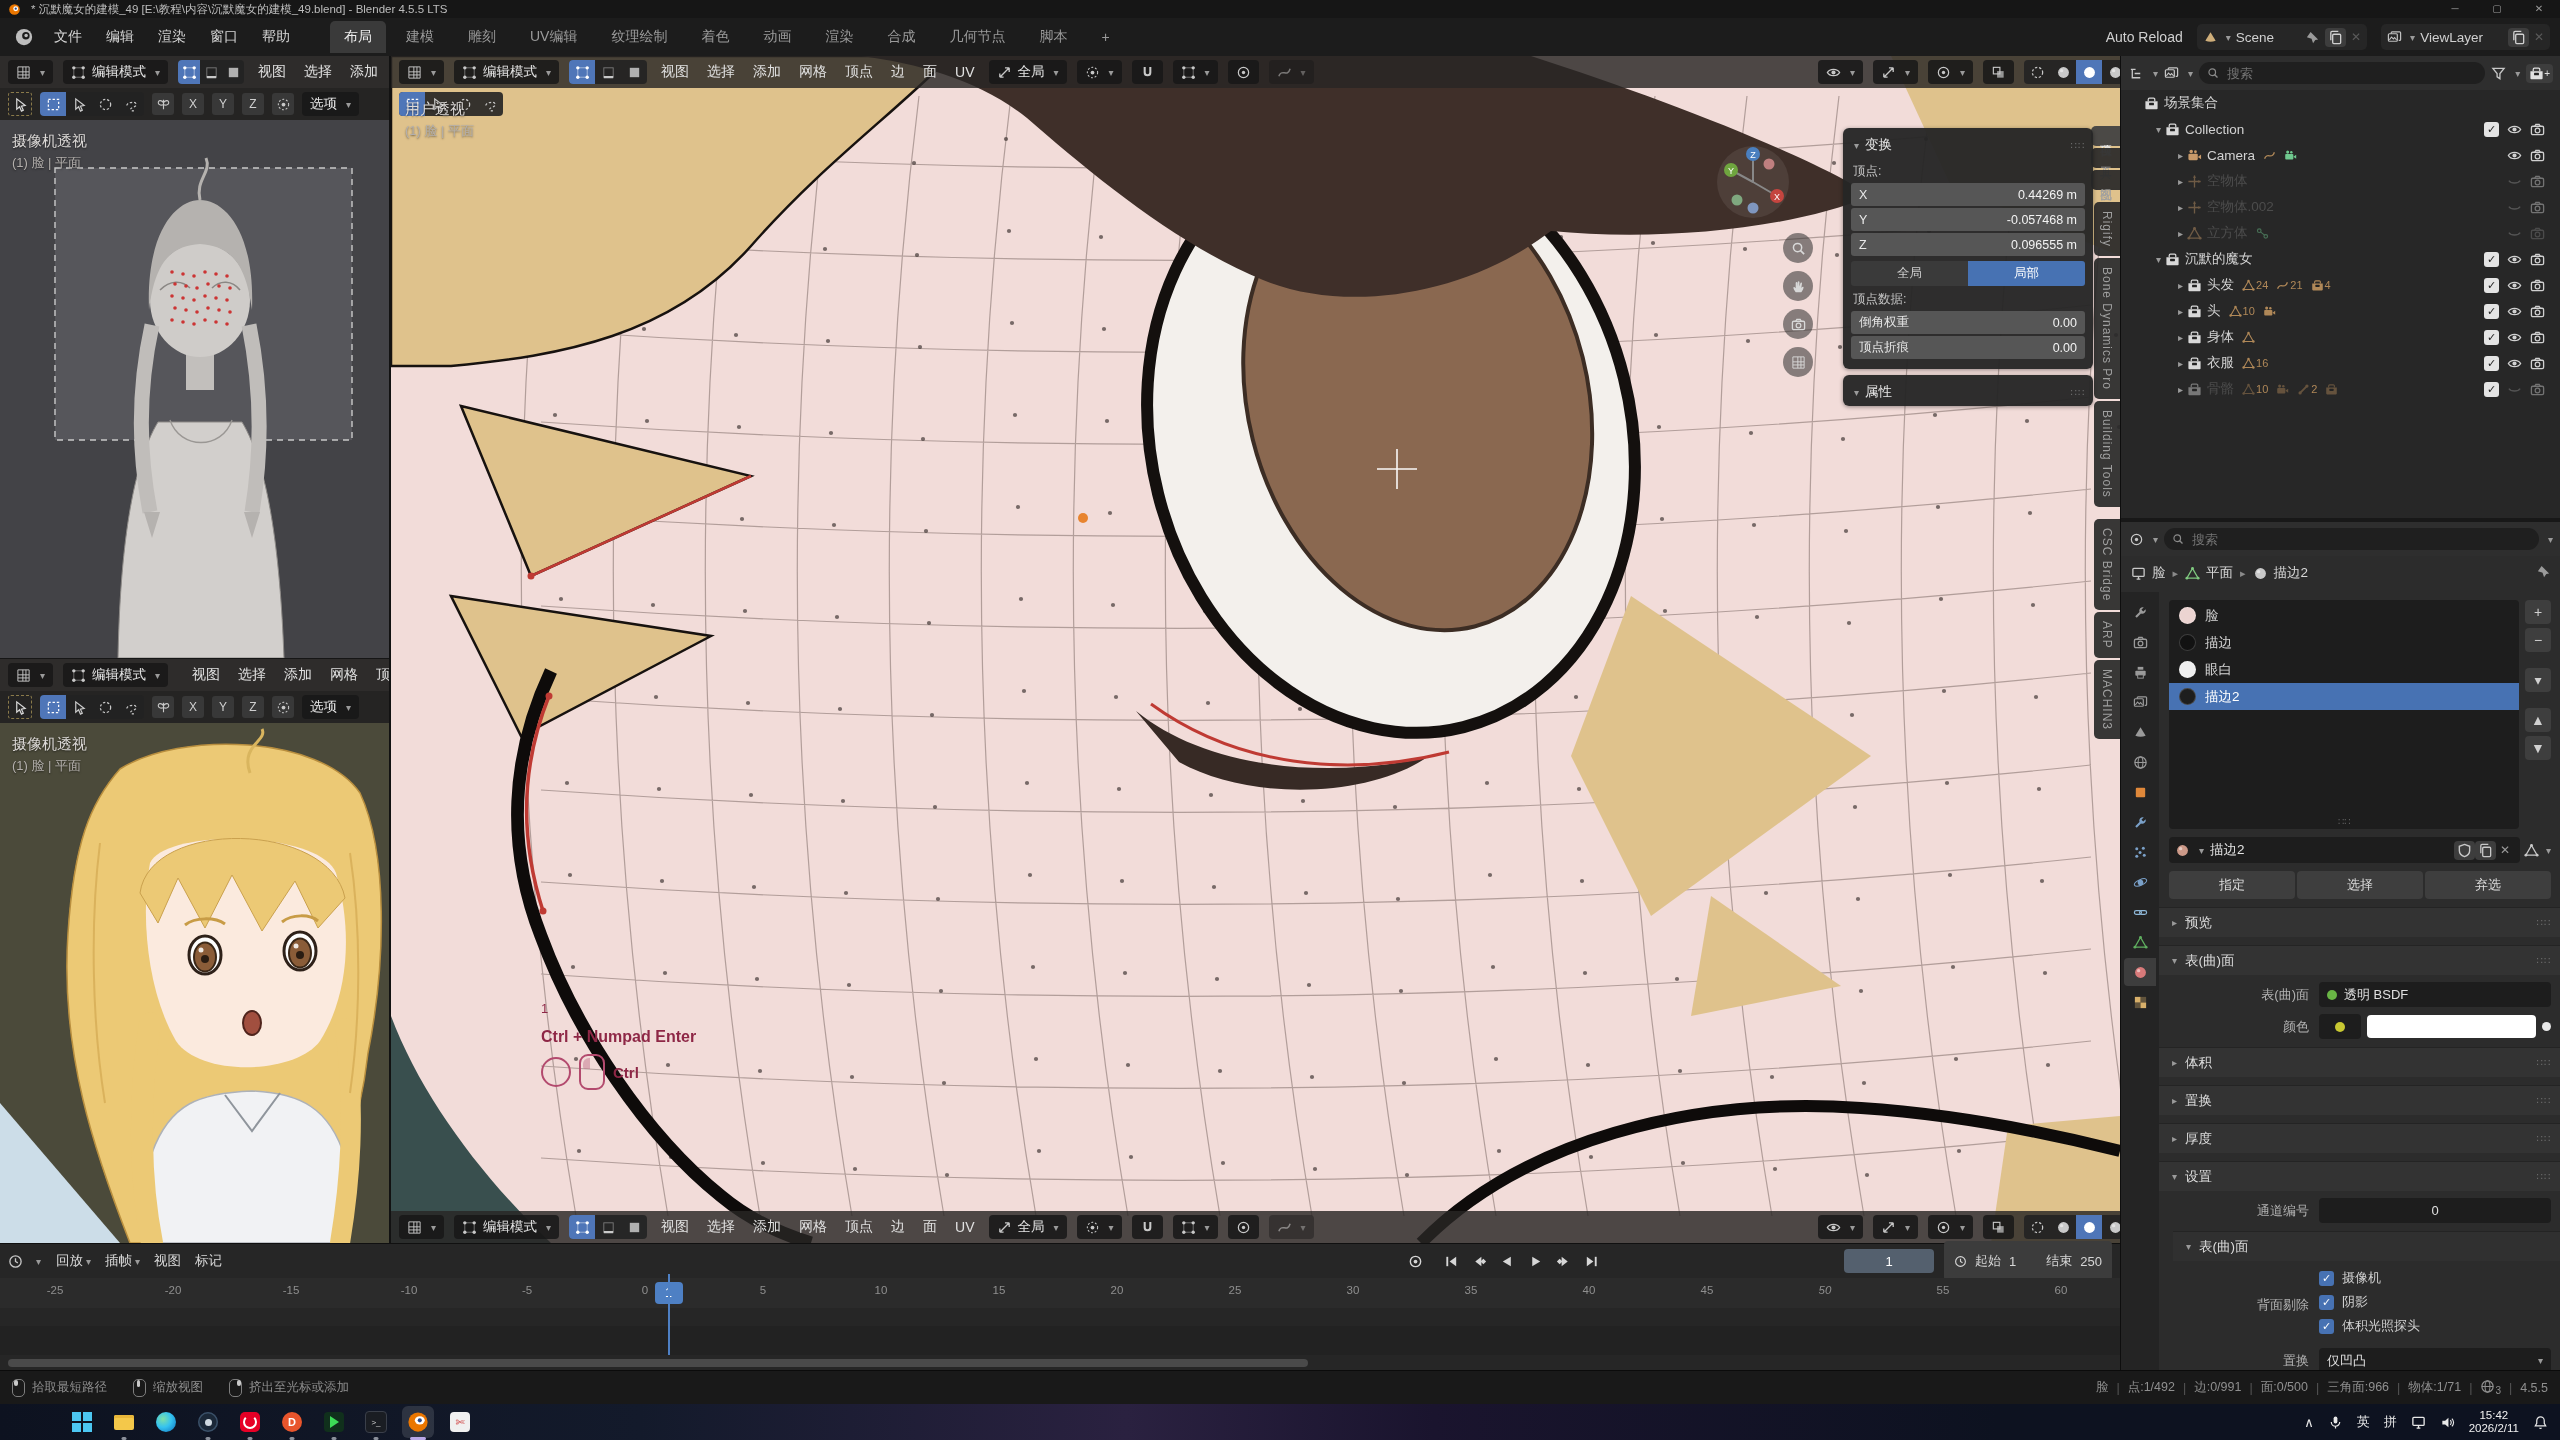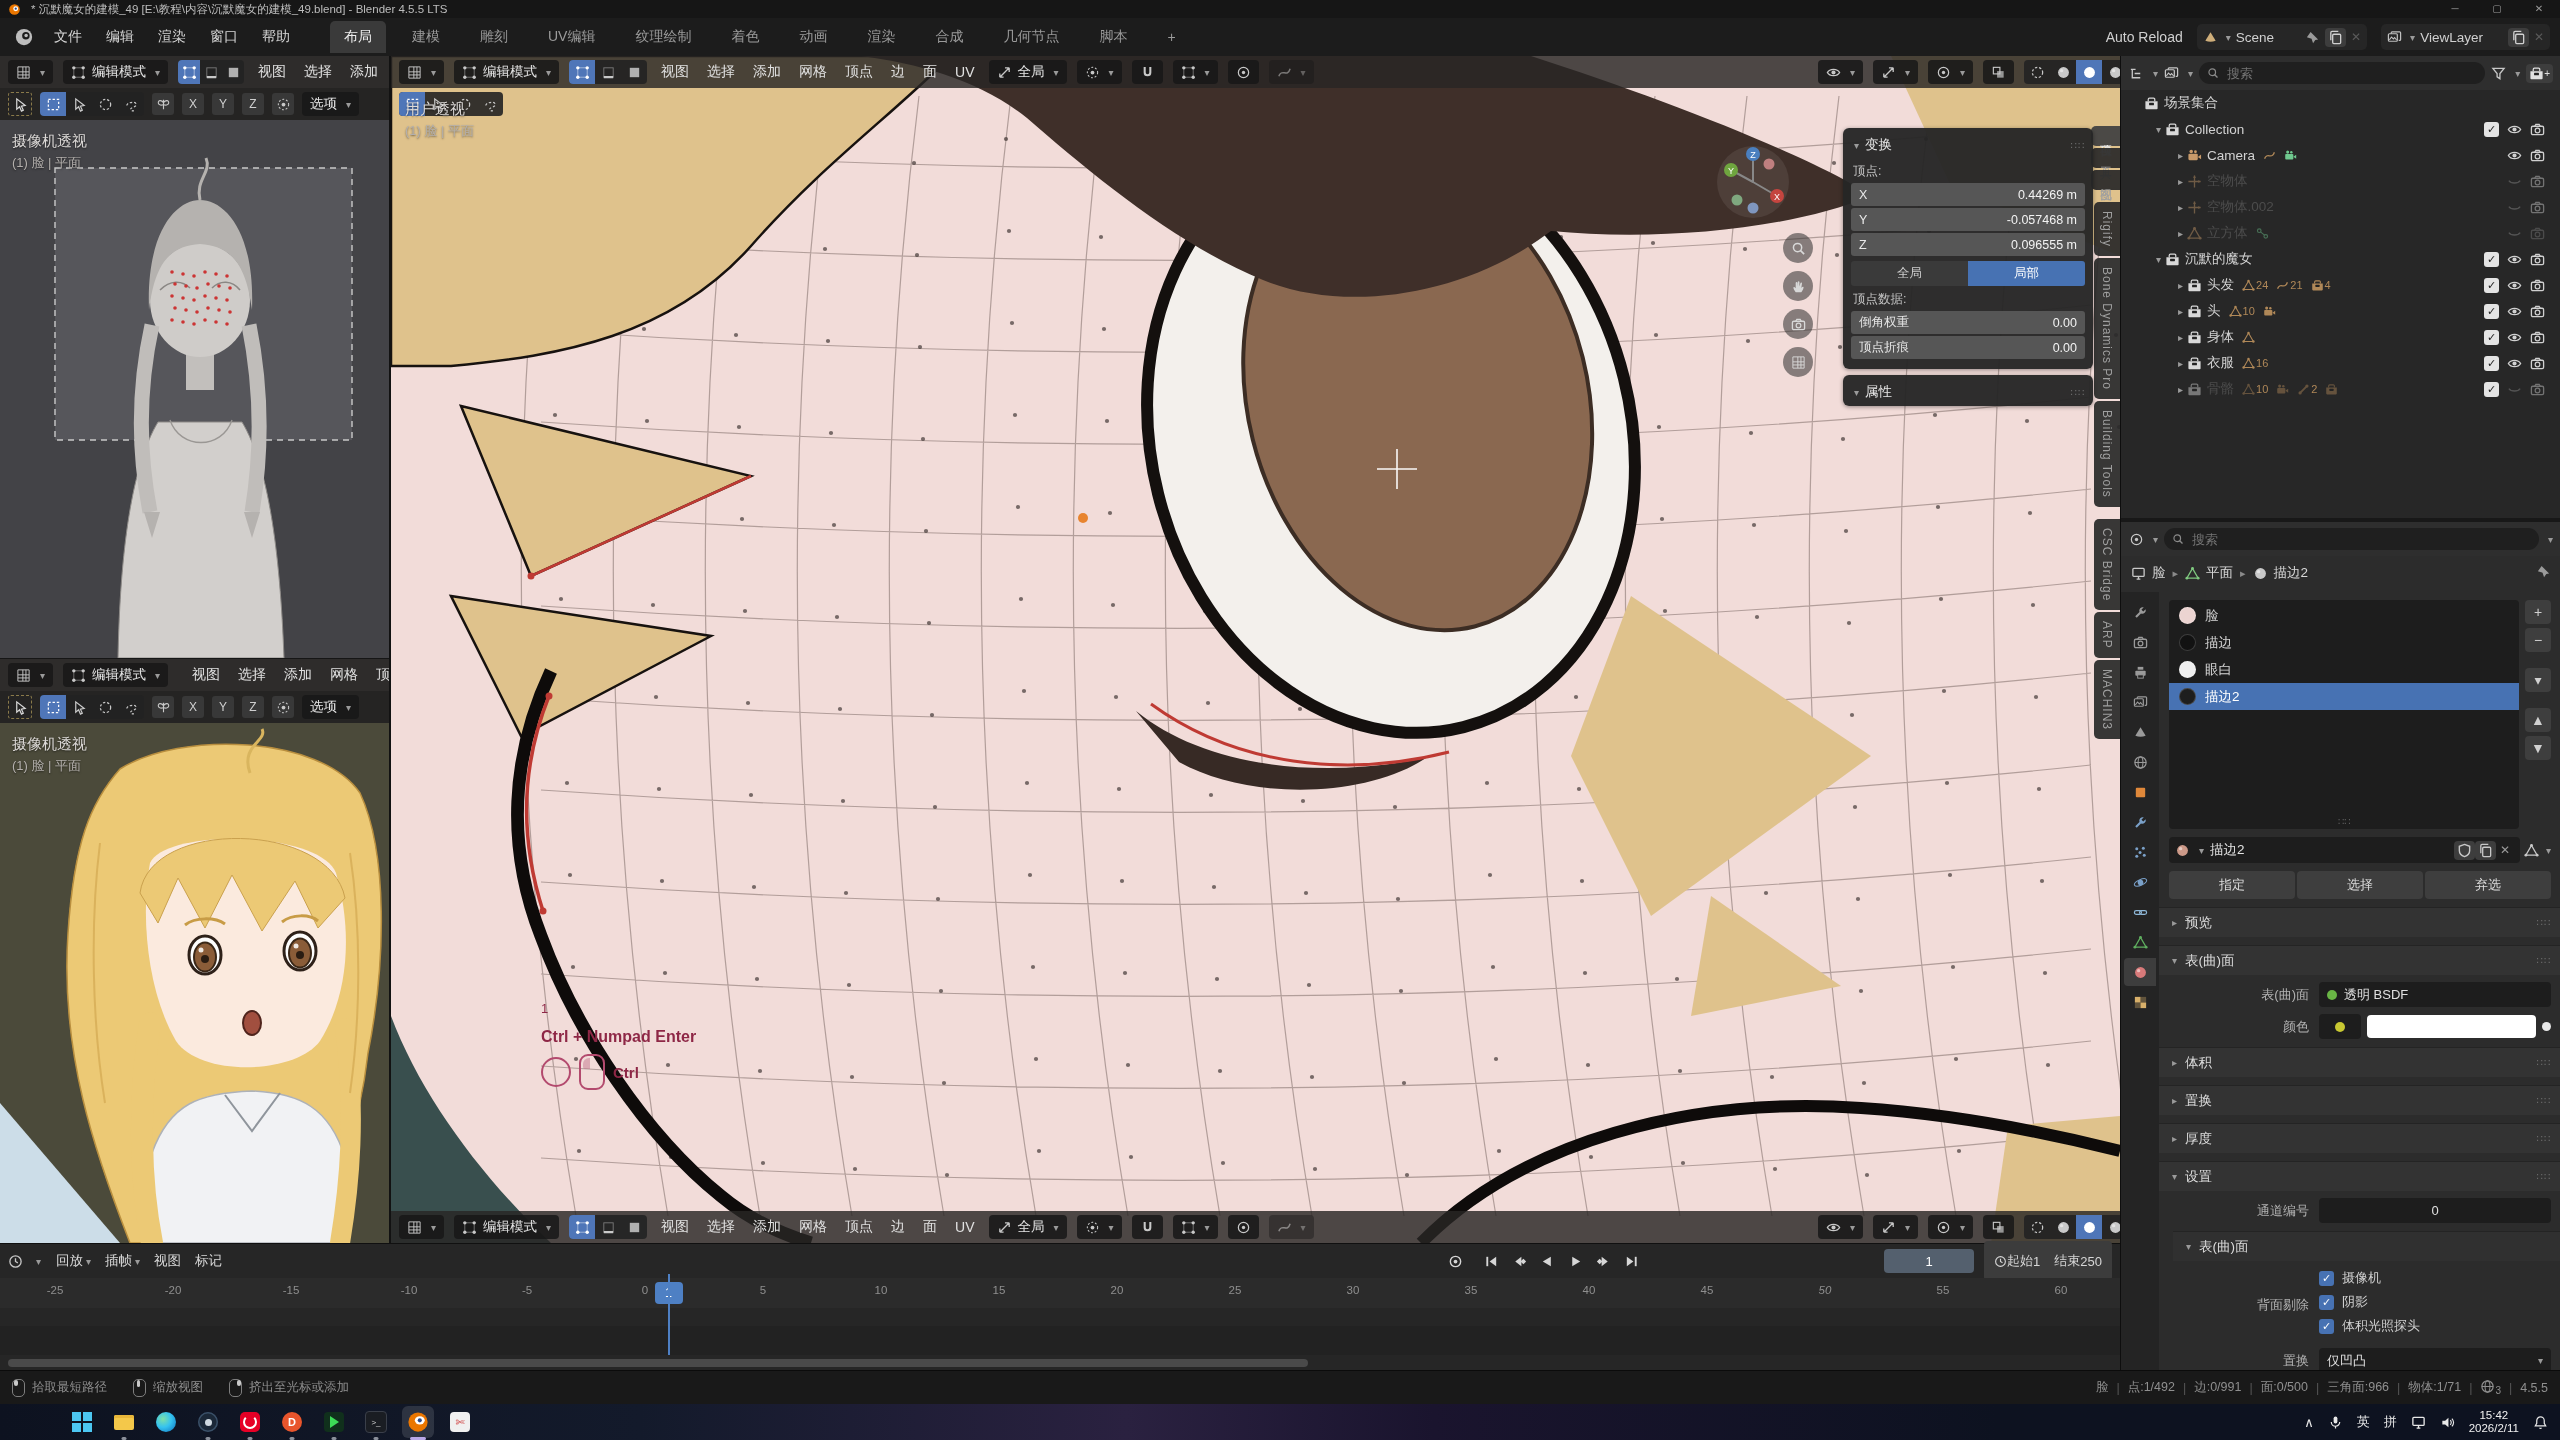--- a/index.html
+++ b/index.html
@@ -125,21 +125,21 @@
   .tick{position:absolute;top:6px;transform:translateX(-50%);font-size:11.5px;color:#8f8f8f;}
   #tracks{position:absolute;left:0;top:64px;width:2120px;height:47px;background:#222222;}
   #tracks .band{position:absolute;left:0;top:0;width:2120px;height:18px;background:#262626;}
   #hscroll{position:absolute;left:0;top:111px;width:2120px;height:16px;background:#262626;}
   #hscroll .bar{position:absolute;left:8px;top:4px;width:1300px;height:8px;border-radius:4px;background:#4a4a4a;}
   #playhead-chip{position:absolute;left:654px;top:4px;width:28px;height:22px;background:#4e80c4;border-radius:4px;color:#fff;font-size:12.5px;display:flex;align-items:center;justify-content:center;}
   #playhead-line{position:absolute;left:667px;top:30px;width:2px;height:81px;background:#4e80c4;}
   .transport{display:flex;gap:2px;}
   .tbtn{width:26px;height:24px;display:flex;align-items:center;justify-content:center;color:#d6d6d6;background:transparent;border-radius:3px;}
   .frame-field{width:90px;height:24px;background:#54606e;border-radius:4px;color:#fff;display:flex;align-items:center;justify-content:center;font-size:13px;}
-  .se-pill{display:flex;align-items:center;background:#3c3c3c;border-radius:4px;height:40px;padding:0 10px;font-size:13px;color:#d6d6d6;}
+  .se-pill{display:flex;align-items:center;gap:8px;background:#3c3c3c;border-radius:4px;height:40px;padding:0 10px;font-size:13px;color:#d6d6d6;}
   
   #statusbar{left:0;top:1370px;width:2560px;height:34px;background:#191919;border-top:1px solid #0b0b0b;display:flex;align-items:center;padding:0 12px;box-sizing:border-box;}
   .hint{display:flex;align-items:center;gap:7px;margin-right:26px;font-size:12.5px;color:#8f8f8f;}
   .mico{width:11px;height:16px;border:1.5px solid #7e7e7e;border-radius:5px;position:relative;}
   .mico::before{content:"";position:absolute;background:#c9c9c9;border-radius:2px;}
   .mico.l::before{left:0.5px;top:0.5px;width:4px;height:6px;}
   .mico.m::before{left:3.3px;top:0.5px;width:3px;height:7px;}
   .mico.r::before{right:0.5px;top:0.5px;width:4px;height:6px;}
   #status-right{margin-left:auto;display:flex;align-items:center;gap:8px;font-size:12.5px;color:#8f8f8f;}
   #status-right .sp{color:#555;}
@@ -400,21 +400,21 @@
         <circle cx="9.5" cy="7" r="3" fill="#1c1c1c"></circle>
         <circle cx="9.7" cy="6.8" r="1.4" fill="#bdbdbd"></circle>
       </svg>
     <div id="menu-row" class="row" style="margin-left:8px">
         <span class="menu-item">文件</span>
         <span class="menu-item">编辑</span>
         <span class="menu-item">渲染</span>
         <span class="menu-item">窗口</span>
         <span class="menu-item">帮助</span>
       </div>
-    <div id="ws-tabs" class="row" style="margin-left:28px;gap:12px">
+    <div id="ws-tabs" class="row" style="margin-left:28px;gap:6px">
         <span class="ws-tab active">布局</span>
         <span class="ws-tab">建模</span>
         <span class="ws-tab">雕刻</span>
         <span class="ws-tab">UV编辑</span>
         <span class="ws-tab">纹理绘制</span>
         <span class="ws-tab">着色</span>
         <span class="ws-tab">动画</span>
         <span class="ws-tab">渲染</span>
         <span class="ws-tab">合成</span>
         <span class="ws-tab">几何节点</span>

